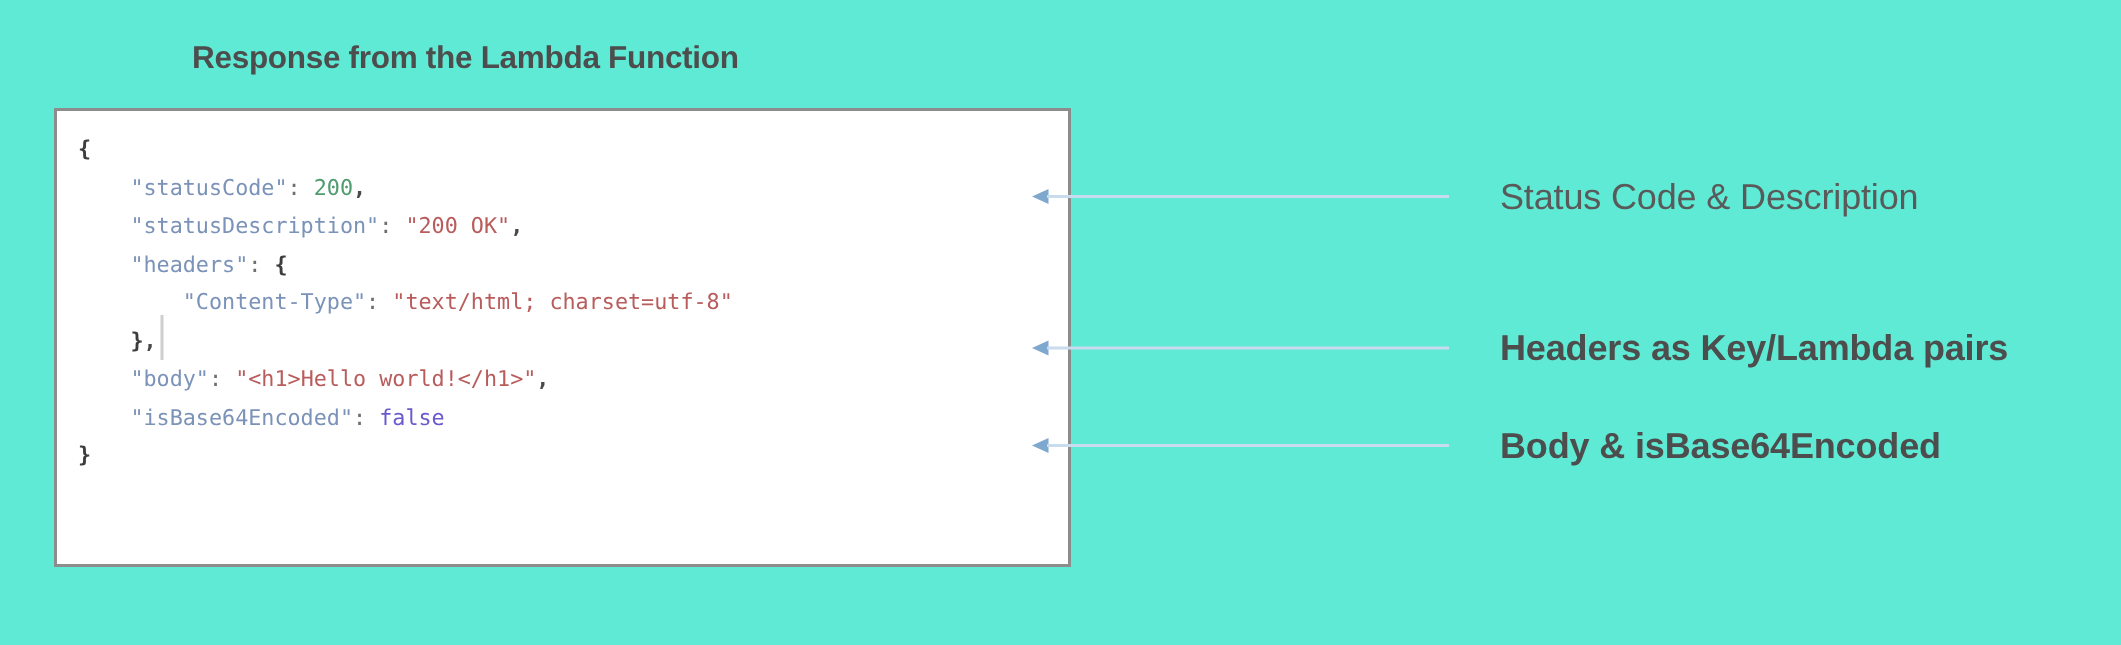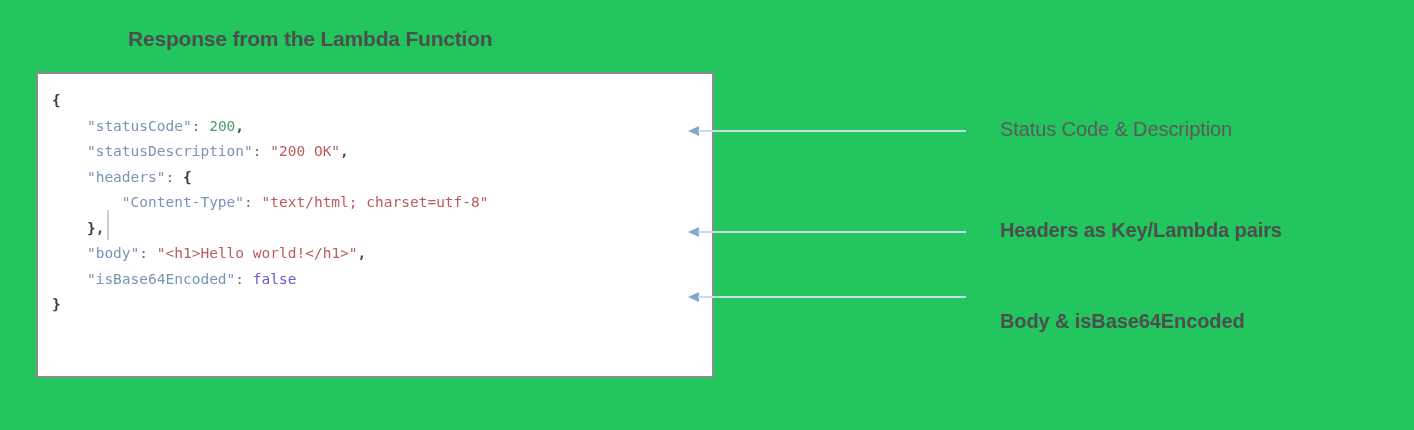--- a/index.html
+++ b/index.html
@@ -13,21 +13,21 @@
     position: relative;
     font-family: "Liberation Sans", sans-serif;
     overflow: hidden;
   }
 
   #figure {
     position: absolute;
     left: 0; top: 0;
     width: 1414px;
     height: 430px;
-    background: #22c55e;
+    background: #5eead4;
     text-decoration: underline;
   }
 
   
   #figure-title {
     position: absolute;
     left: 128px;
     top: 27px;
     font-size: 21px;
     font-weight: bold;
@@ -101,21 +101,21 @@
     width: 0;
     height: 0;
     border-top: 5px solid transparent;
     border-bottom: 5px solid transparent;
     border-right: 11px solid #7fa8cf;
   }
 
   
   .annot-label {
     position: absolute;
-    font-size: 20px;
+    font-size: 24px;
     color: #5a5a5a;
     white-space: nowrap;
     letter-spacing: -0.1px;
   }
   .annot-label.bold { font-weight: bold; color: #4d4d4d; }
 </style>
 </head>
 <body>
 
 <div id="figure">
@@ -135,16 +135,16 @@
       <div class="annot-label" style="left: 1000px; top: 118px;">Status Code &amp; Description</div>
       <div class="annot-arrow" style="left: 688px; top: 227px; width: 278px;">
         <div class="arrow-head"></div>
         <div class="arrow-line" style="width: 268px;"></div>
       </div>
       <div class="annot-label bold" style="left: 1000px; top: 219px;">Headers as Key/Lambda pairs</div>
       <div class="annot-arrow" style="left: 688px; top: 292px; width: 278px;">
         <div class="arrow-head"></div>
         <div class="arrow-line" style="width: 268px;"></div>
       </div>
-      <div class="annot-label bold" style="left: 1000px; top: 284px; margin-top: 26px;">Body &amp; isBase64Encoded</div>
+      <div class="annot-label bold" style="left: 1000px; top: 284px;">Body &amp; isBase64Encoded</div>
     </div>
 
 </div>
 
 </body></html>

